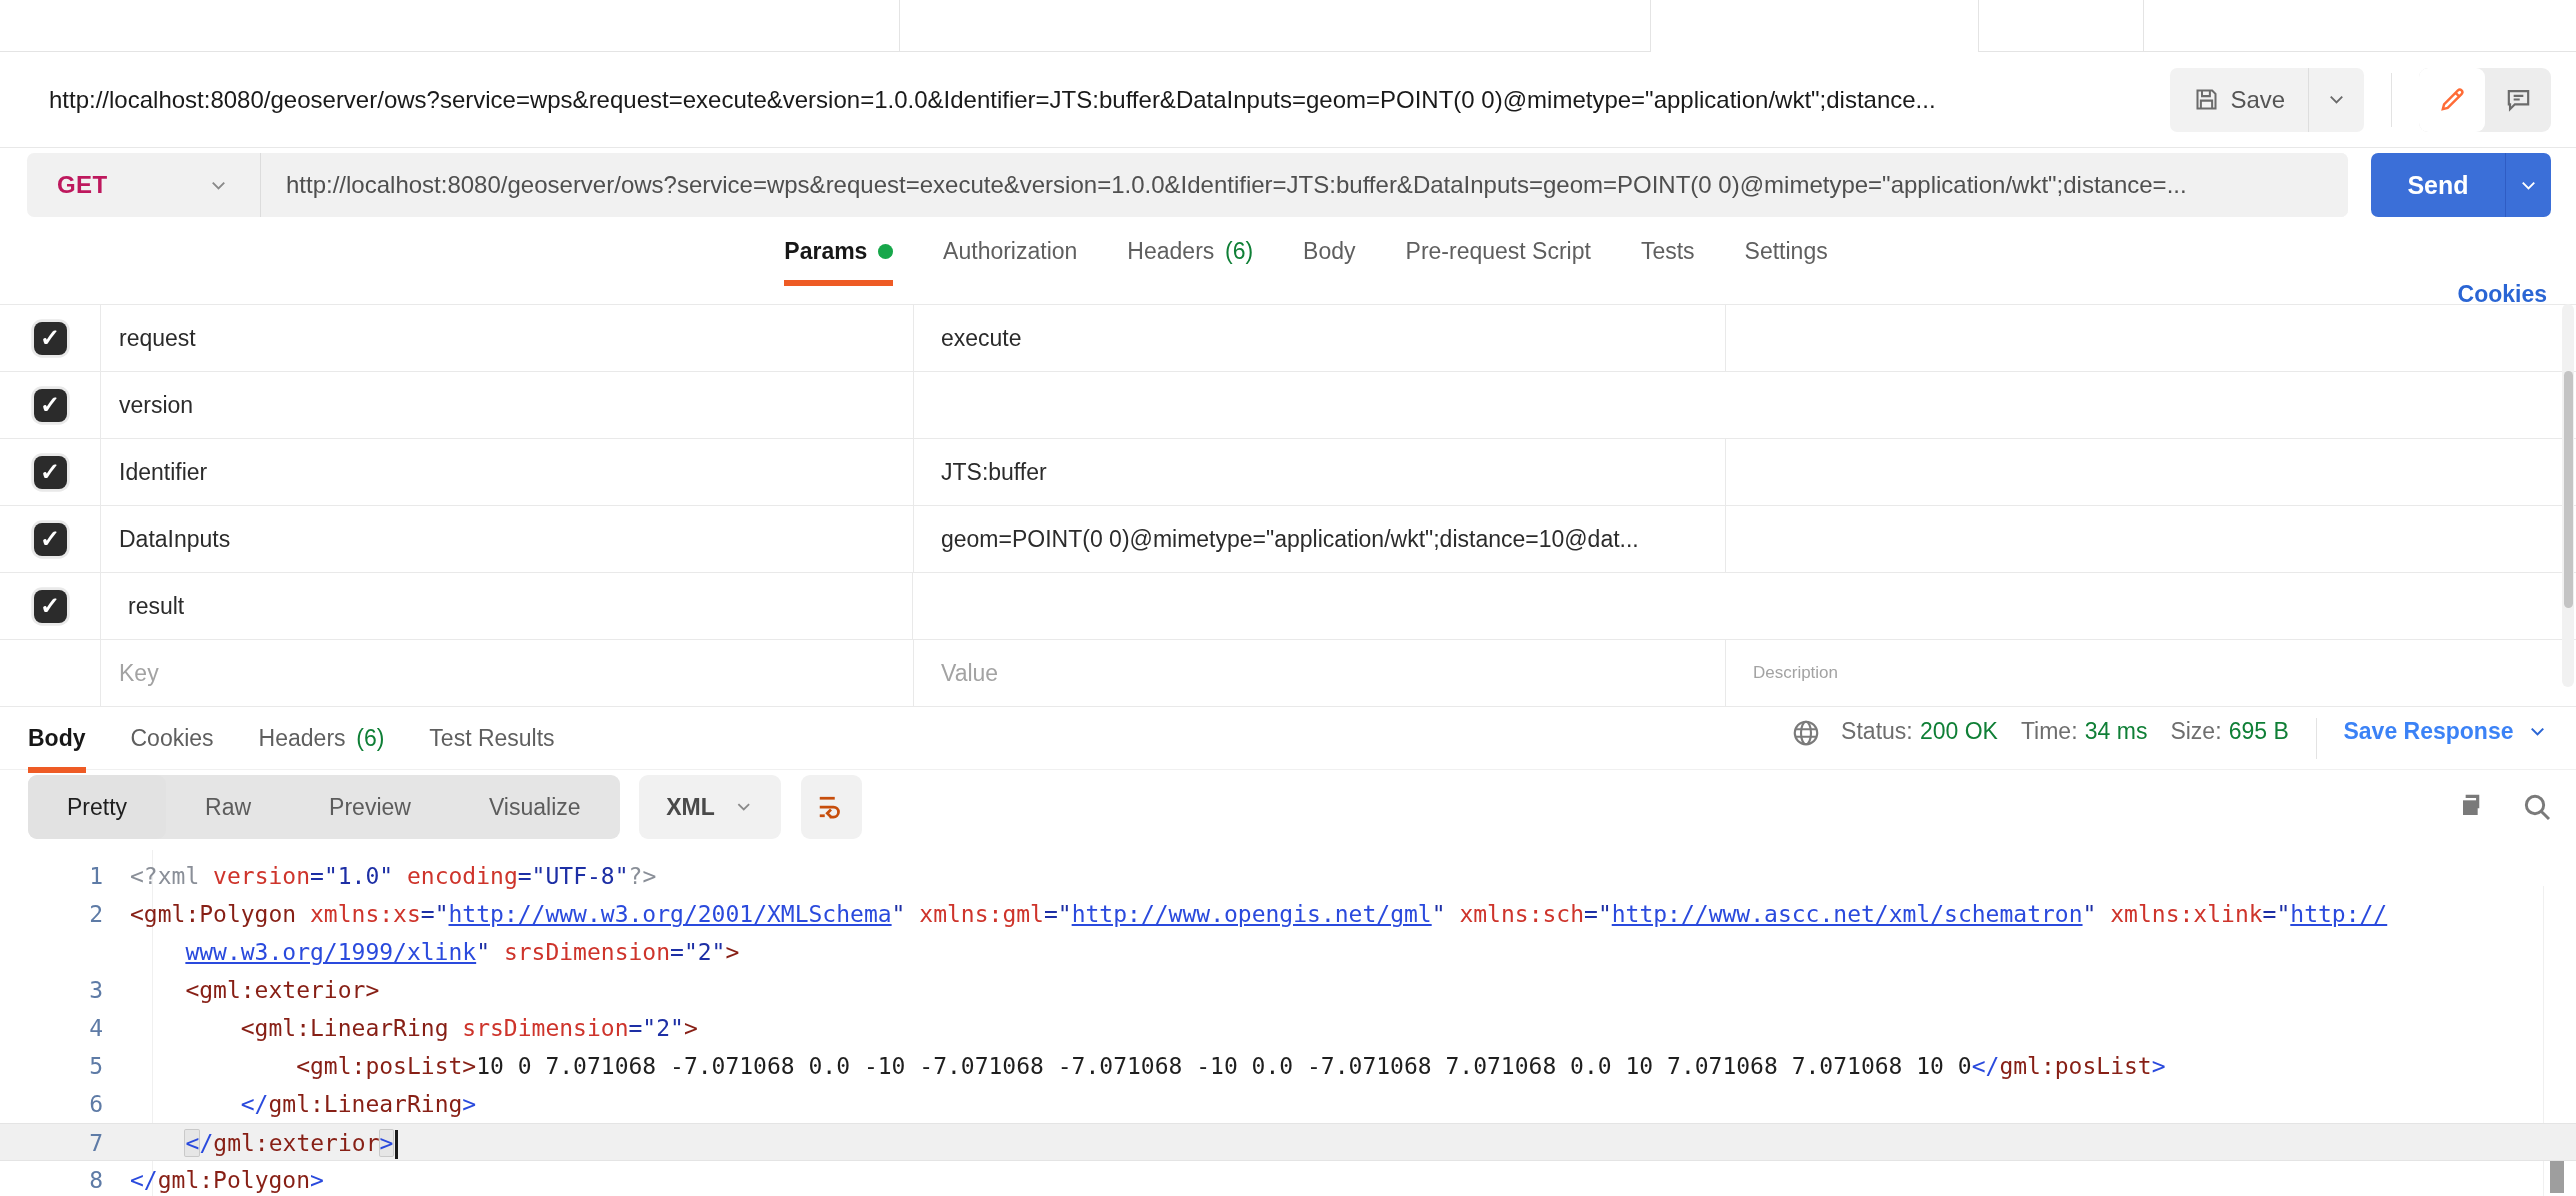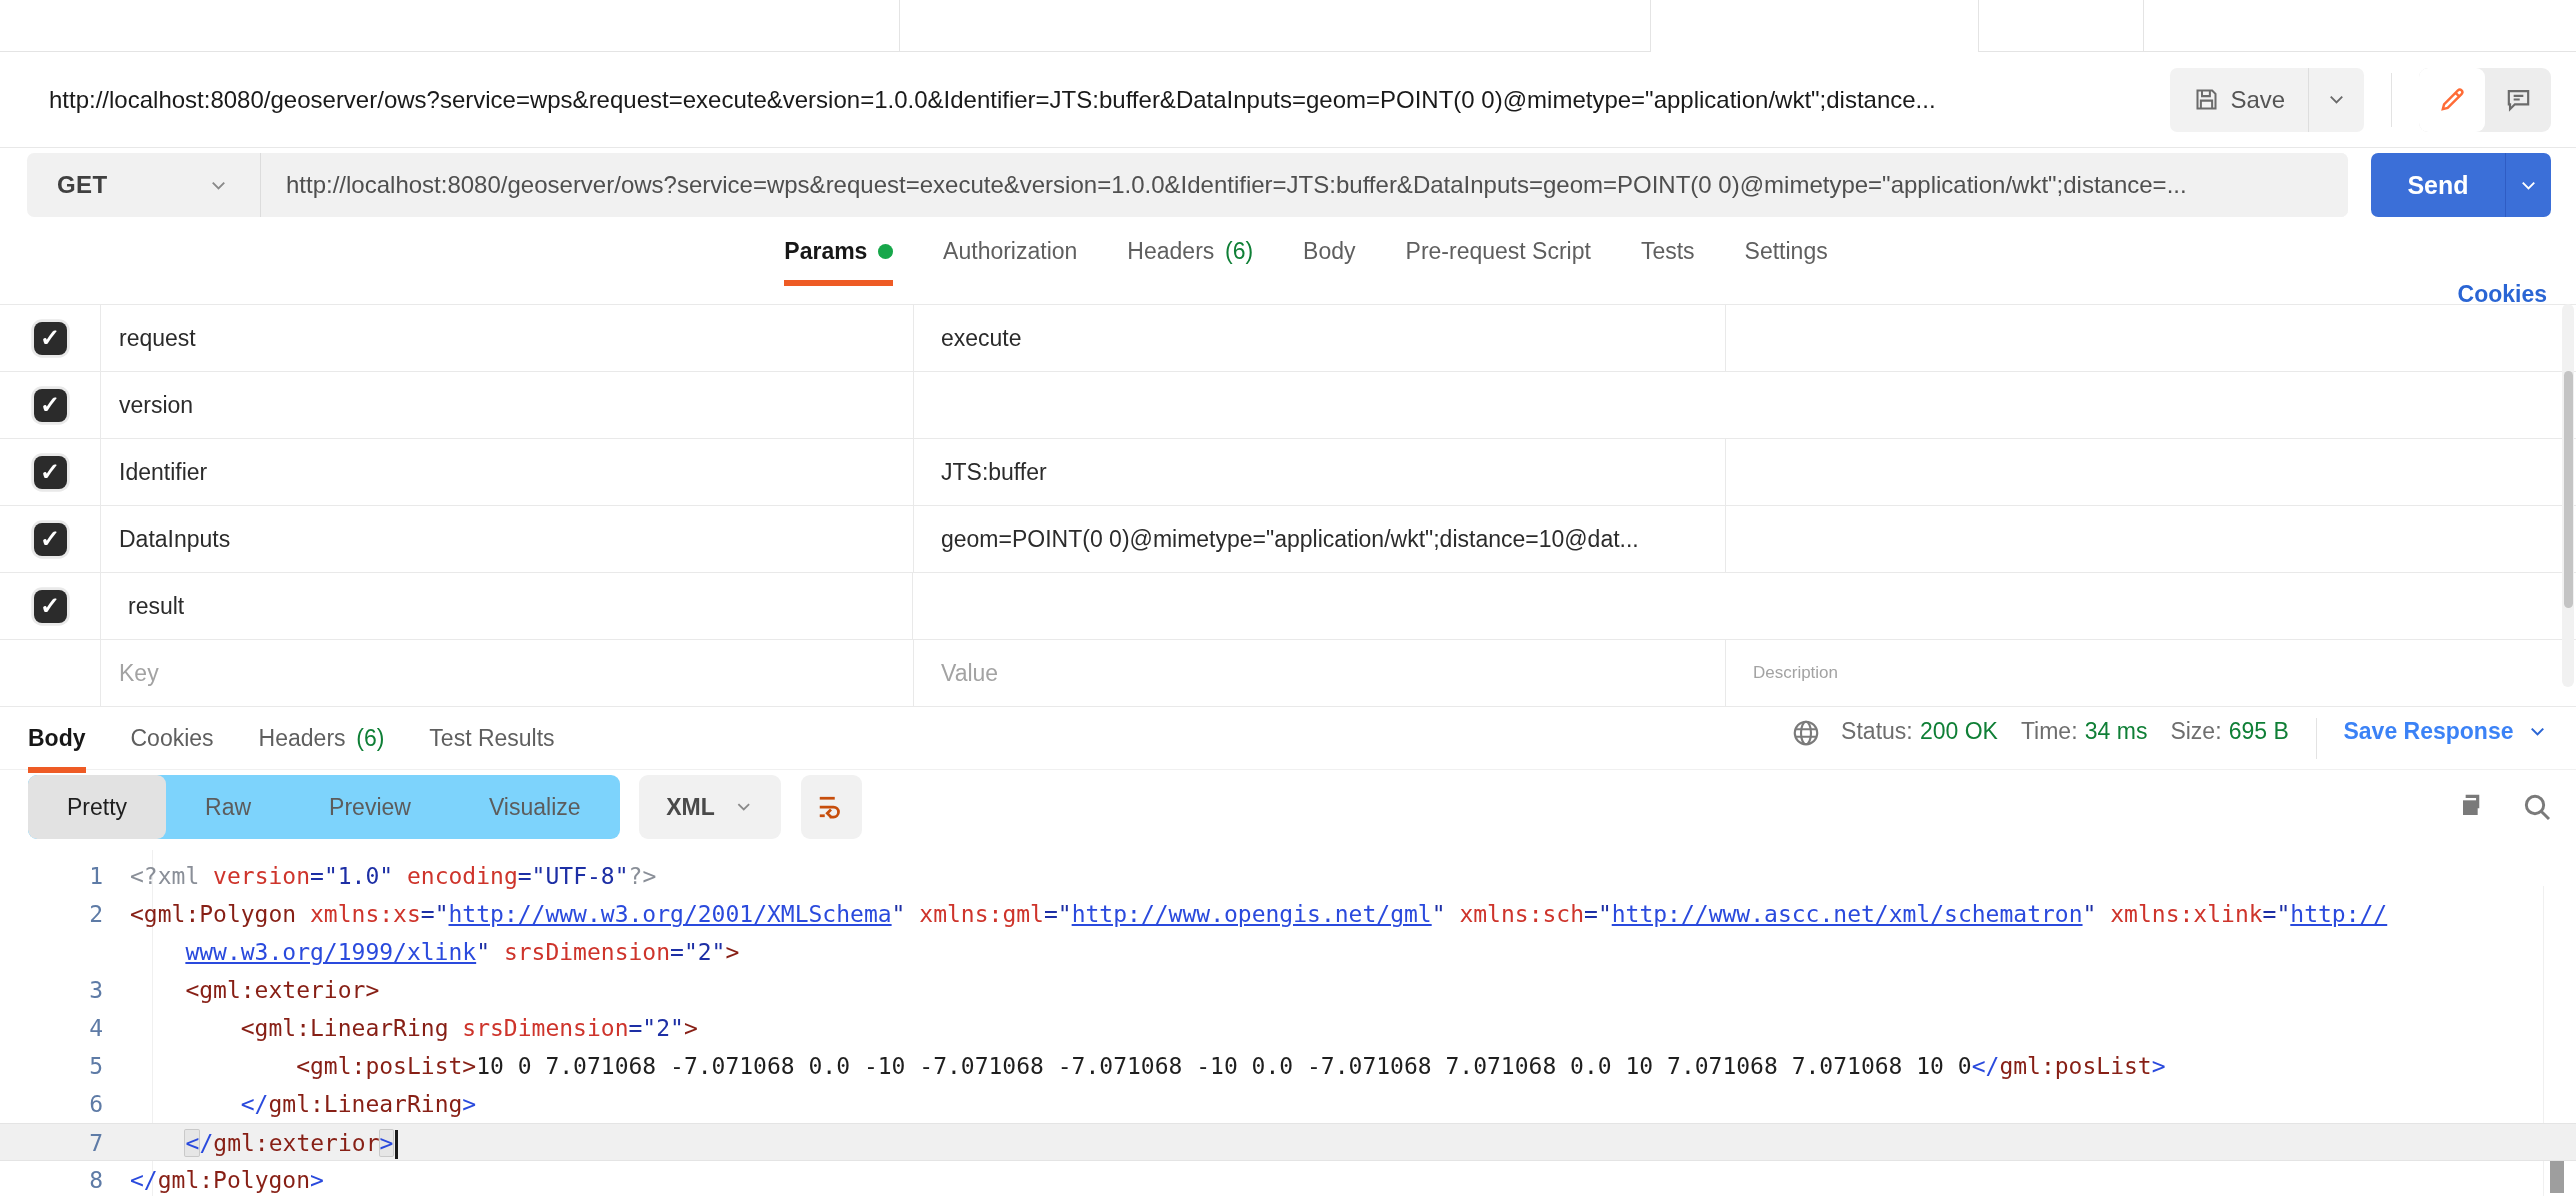--- a/index.html
+++ b/index.html
@@ -25,21 +25,21 @@
   .vdiv{width:0.9px;height:54px;background:#E3E3E3;margin:0 27px;}
   .icon-group{display:flex;height:64px;background:#EDEDED;border-radius:9px;overflow:hidden;}
   .icon-seg{width:66px;display:flex;align-items:center;justify-content:center;cursor:pointer;}
   .icon-seg.sel{background:#fff;border-radius:9px;}
 
   
   .requestbar{position:absolute;top:148px;left:0;right:0;height:74px;display:flex;align-items:center;}
   .method-url{display:flex;flex:1;height:64px;margin-left:27px;background:#F1F1F1;border-radius:7.2px;overflow:hidden;}
   .method{width:234px;display:flex;align-items:center;justify-content:space-between;padding:0 30px 0 30px;
        border-right:0.9px solid #DCDCDC;box-sizing:border-box;cursor:pointer;}
-  .method span{font-size:24px;font-weight:700;color:#404040;letter-spacing:0.4px;}
+  .method span{font-size:24px;font-weight:700;color:#be185d;letter-spacing:0.4px;}
   .url-input{flex:1;border:0;outline:0;background:#F1F1F1;font-size:24px;color:#4F4F4F;
        padding:0 25px;font-family:"Liberation Sans",sans-serif;}
   .send{display:flex;height:64px;margin:0 25px 0 23px;border-radius:7.2px;overflow:hidden;}
   .send-main{width:134px;background:#3B6FD8;color:#fff;font-size:25px;font-weight:700;
        display:flex;align-items:center;justify-content:center;cursor:pointer;}
   .send-caret{width:45px;background:#3B6FD8;border-left:0.9px solid #2F5CC4;display:flex;align-items:center;
        justify-content:center;cursor:pointer;}
 
   
   .reqtabs{position:absolute;top:222px;left:0;right:0;height:82px;display:flex;align-items:center;flex-direction:column;}
@@ -73,21 +73,21 @@
   .resp-tabs{display:flex;align-items:center;margin-left:28px;gap:45px;}
   .resp-meta{margin-left:auto;margin-right:27px;display:flex;align-items:flex-start;gap:19.7px;font-size:23px;}
   .meta-item{display:flex;align-items:center;gap:7.2px;}
   .meta-label{color:#6E6E6E;}
   .meta-value{color:#0F7F36;}
   .meta-div{width:0.9px;height:41px;background:#E3E3E3;margin:0 7.2px;}
   .save-resp{display:flex;align-items:center;gap:12.5px;color:#3b82f6;font-size:23px;font-weight:700;cursor:pointer;}
 
   
   .resptoolbar{position:absolute;top:775px;left:0;right:0;height:64px;display:flex;align-items:center;}
-  .views{display:flex;height:64px;background:#7dd3fc;border-radius:9px;margin-left:28px;overflow:hidden;}
+  .views{display:flex;height:64px;background:#e5e5e5;border-radius:9px;margin-left:28px;overflow:hidden;}
   .view{display:flex;align-items:center;padding:0 39px;font-size:23px;color:#5C5C5C;cursor:pointer;}
   .view.active{background:#E2E2E2;color:#1F1F1F;border-radius:9px;}
   .xml-box{display:flex;align-items:center;gap:18px;height:64px;background:#F1F1F1;border-radius:9px;
        padding:0 27px;margin-left:19.7px;font-size:23px;font-weight:700;color:#4A4A4A;cursor:pointer;}
   .wrap-btn{display:flex;align-items:center;justify-content:center;width:61px;height:64px;background:#F1F1F1;
        border-radius:9px;margin-left:19.7px;cursor:pointer;}
   .tool-icons{margin-left:auto;margin-right:23px;display:flex;align-items:center;gap:34px;}
   .tool-icons .ticon{cursor:pointer;}
 
   

